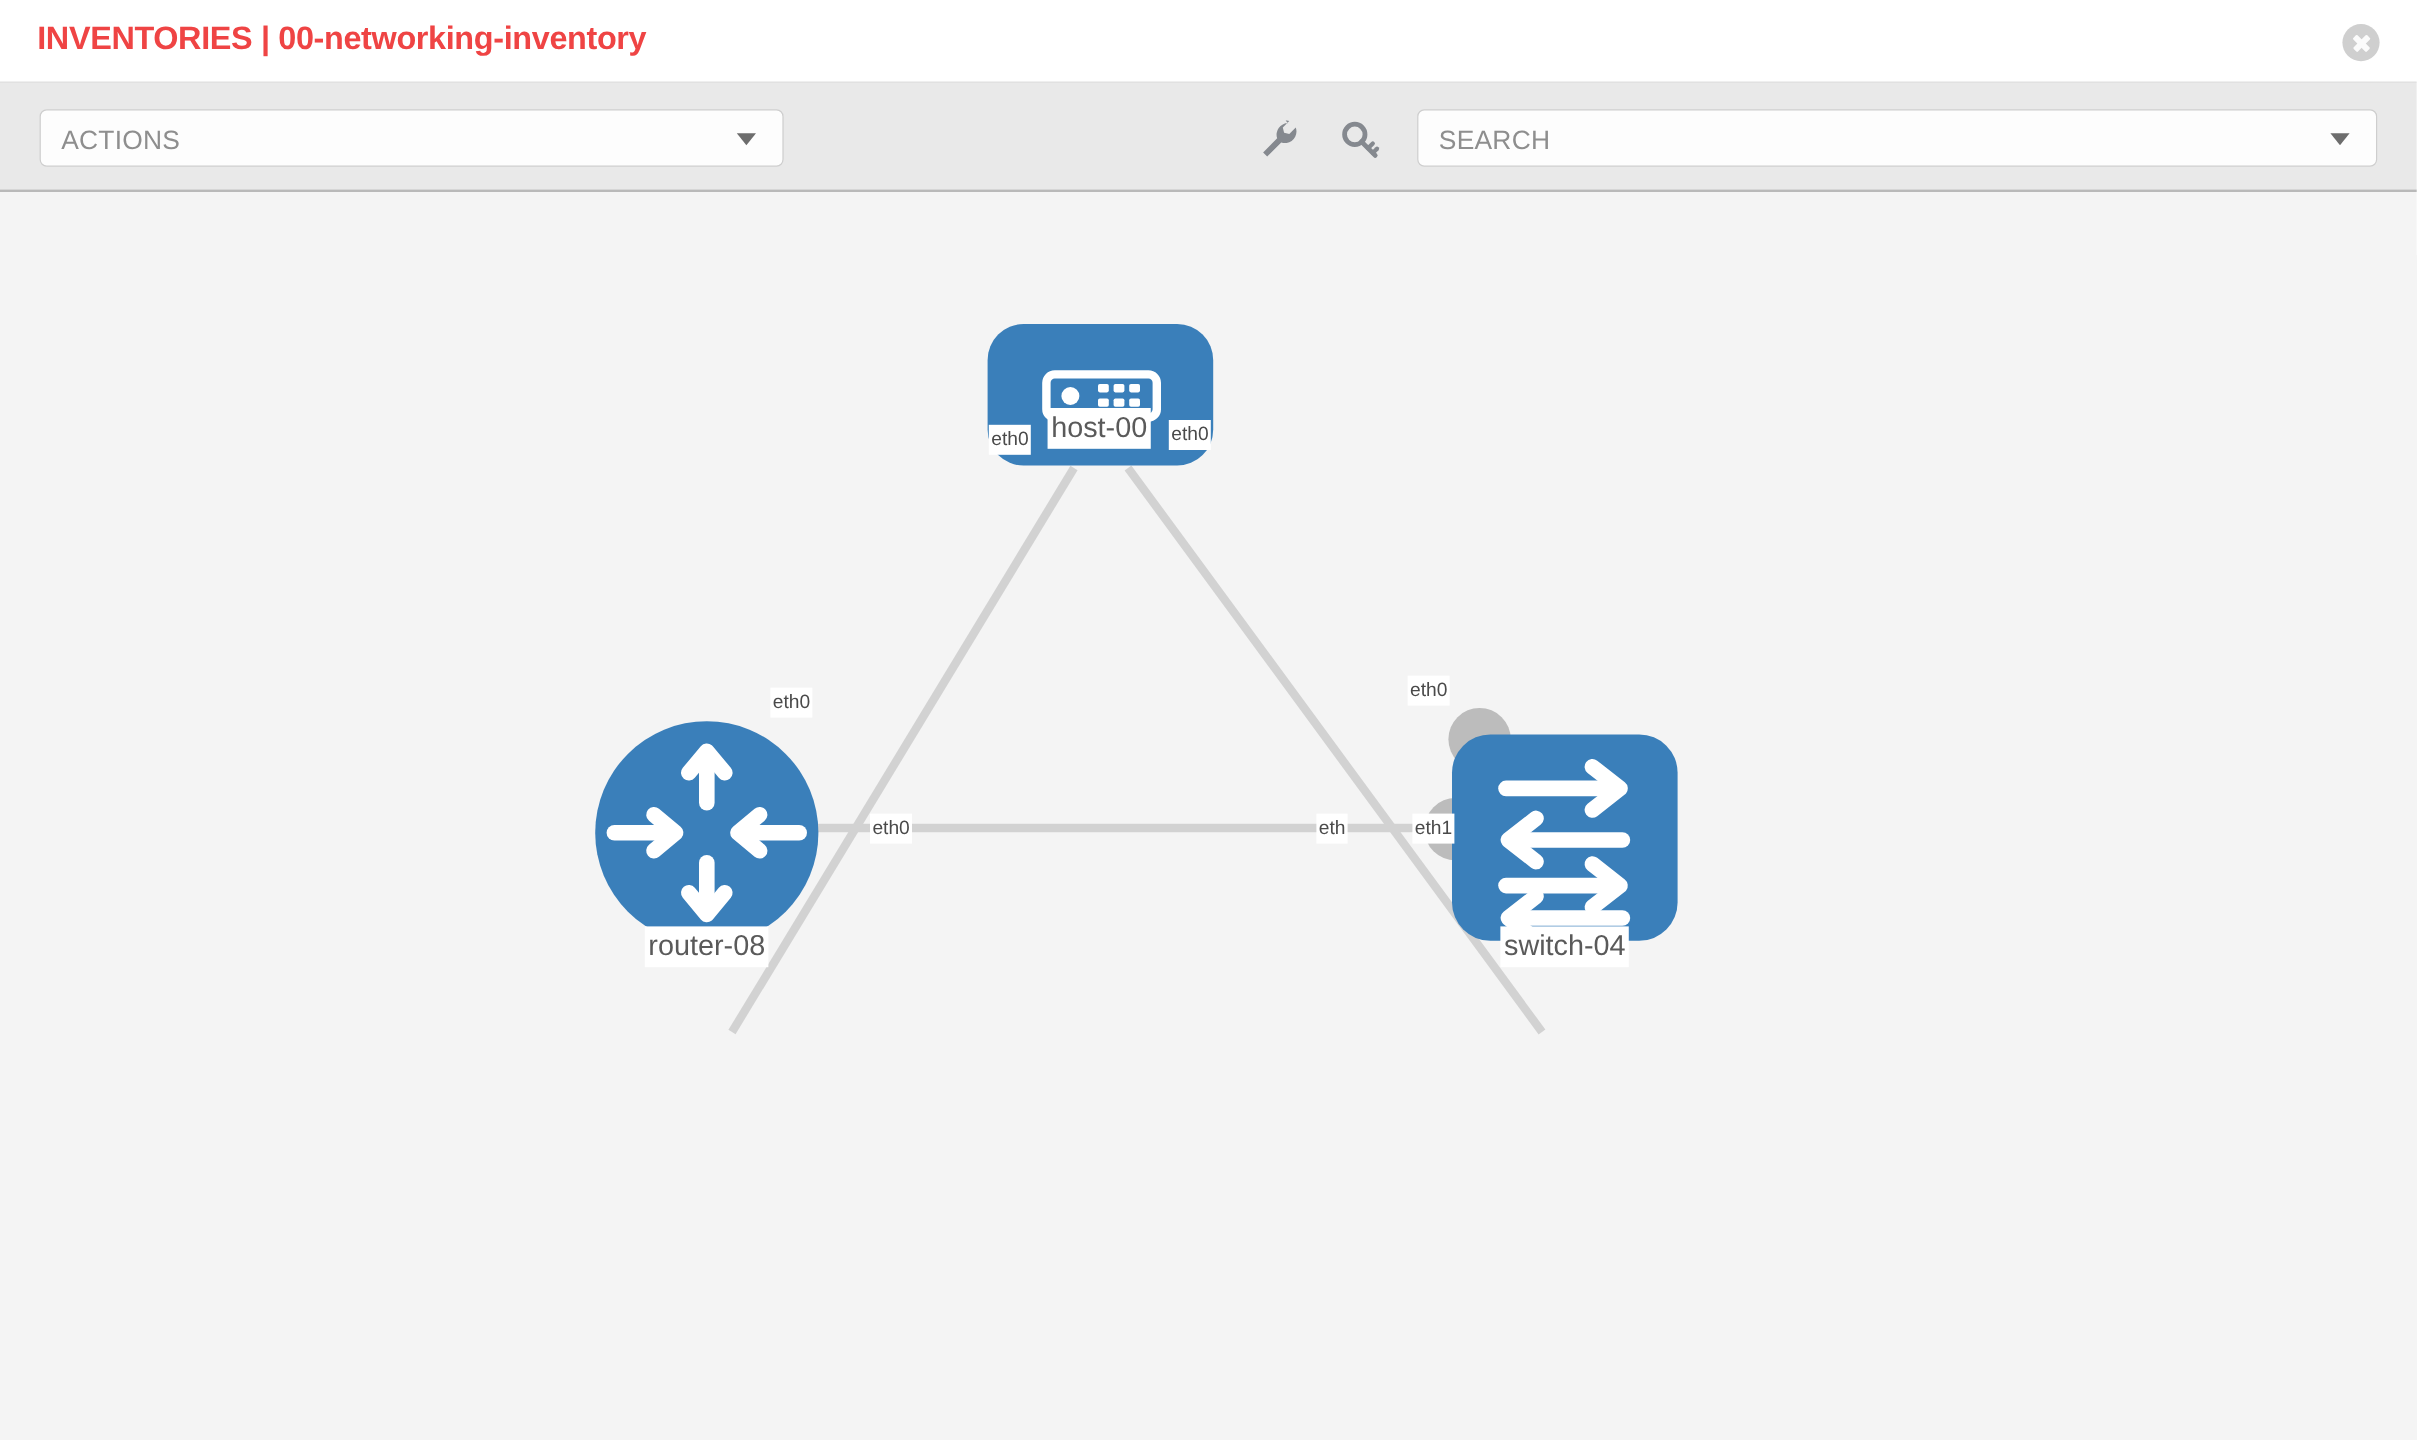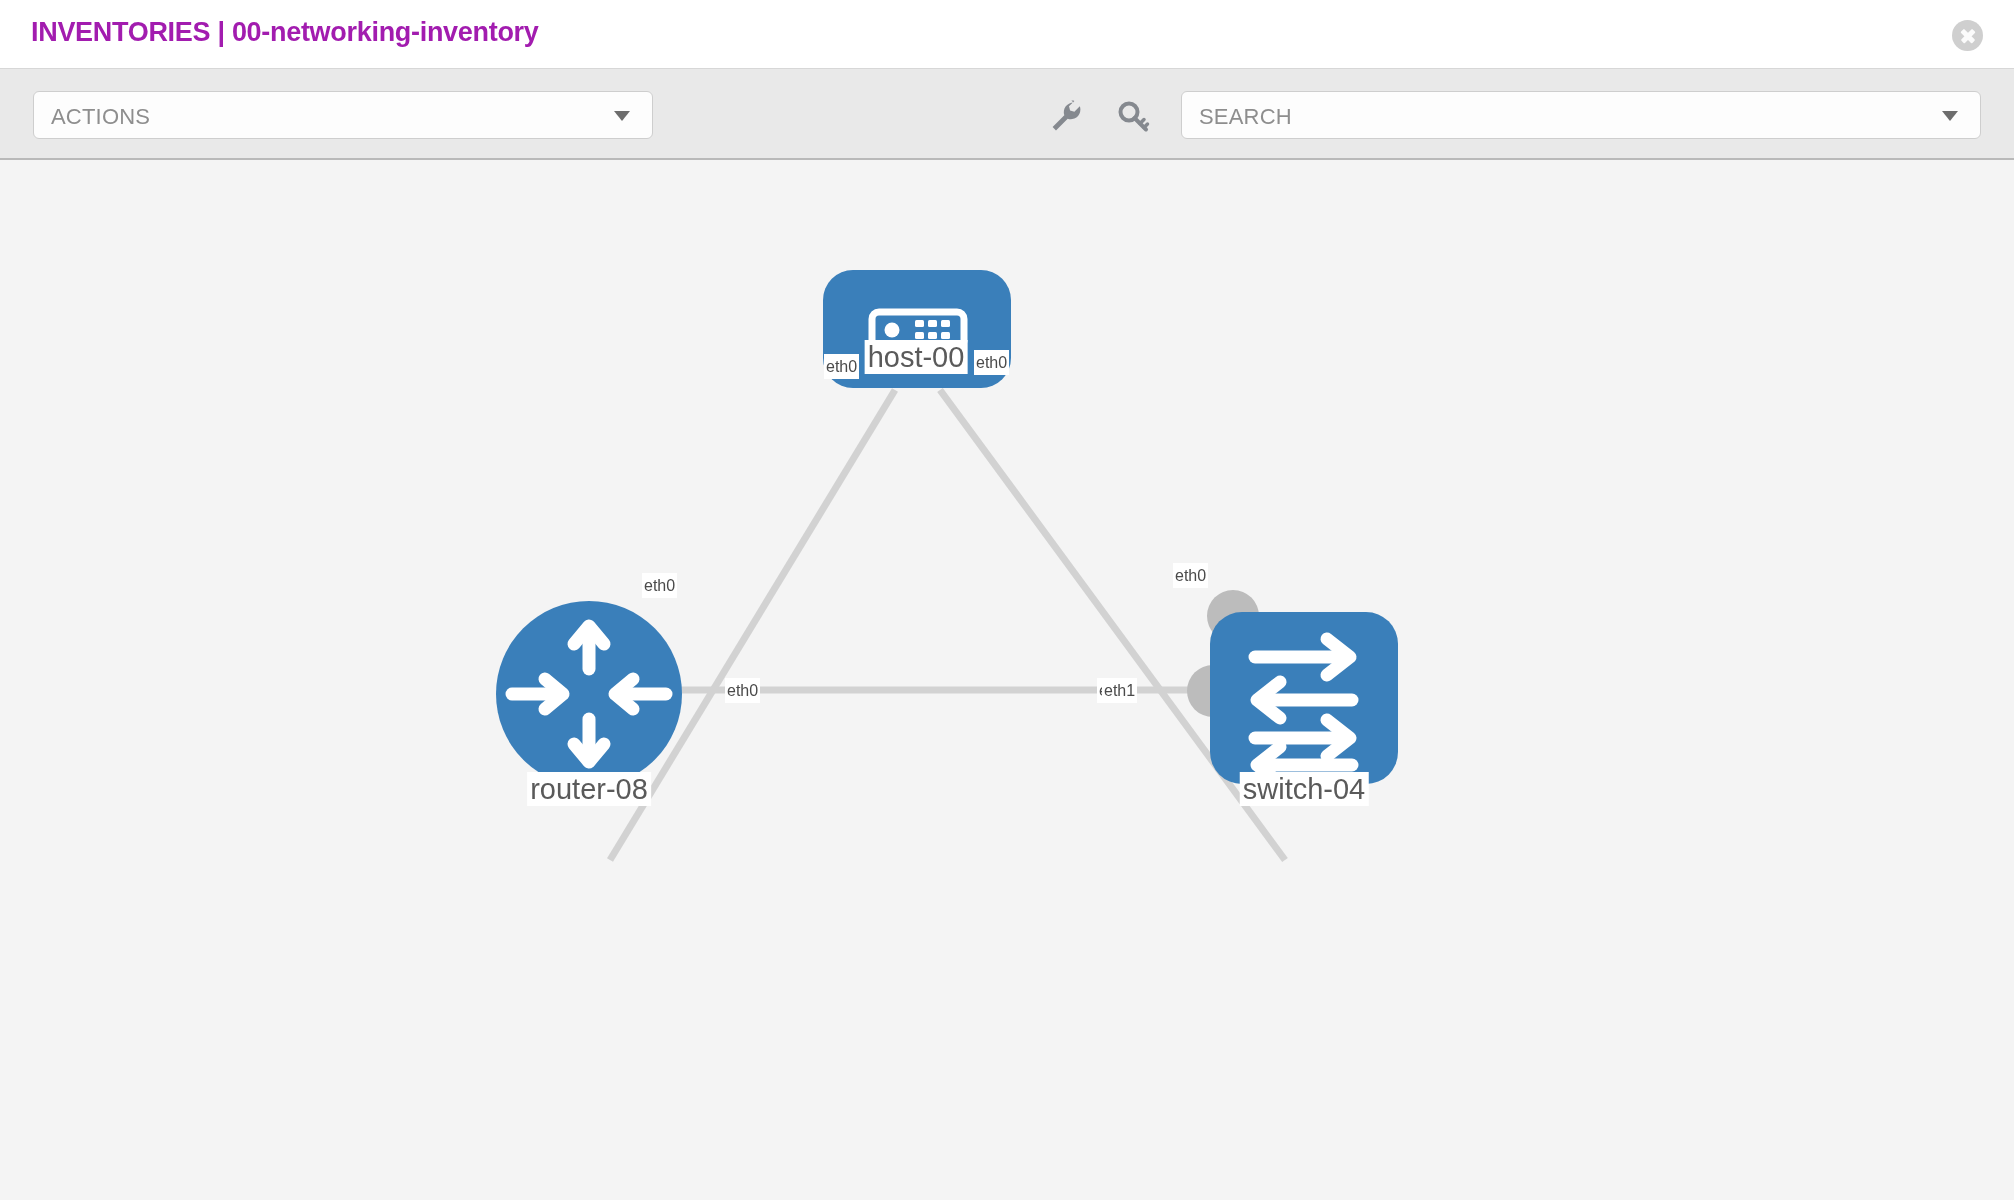--- a/index.html
+++ b/index.html
@@ -28,21 +28,21 @@
     background: #ffffff;
     border-bottom: 1px solid #d7d7d7;
   }
   .page-title {
     position: absolute;
     left: 31px;
     top: 17px;
     font-size: 27px;
     font-weight: bold;
     letter-spacing: -0.3px;
-    color: #a21caf;
+    color: #ef4444;
     white-space: nowrap;
   }
   .close-icon {
     position: absolute;
     right: 31px;
     top: 20px;
     width: 31px;
     height: 31px;
     border-radius: 50%;
     background: #cfcfcf;
@@ -122,21 +122,21 @@
     top: 0; left: 0;
     width: 2014px;
     height: 1040px;
   }
 
   
   .node-label {
     position: absolute;
     background: #ffffff;
     color: #5a5a5a;
-    font-size: 29px;
+    font-size: 24px;
     line-height: 34px;
     padding: 0 3px;
     white-space: nowrap;
     transform: translateX(-50%);
   }
   .edge-label {
     position: absolute;
     background: #ffffff;
     color: #4a4a4a;
     font-size: 16px;
@@ -252,20 +252,20 @@
         </g>
       </g>
     </svg>
 
     <div class="edge-label" style="left:824px;  top:194px;">eth0</div>
     <div class="edge-label" style="left:974px;  top:190px;">eth0</div>
     <div class="edge-label" style="left:642px;  top:413px;">eth0</div>
     <div class="edge-label" style="left:1173px; top:403px;">eth0</div>
     <div class="edge-label" style="left:725px;  top:518px;">eth0</div>
     <div class="edge-label" style="left:1097px; top:518px;">eth</div>
-    <div class="edge-label" style="left:1102px; top:518px;">eth1</div>
+    <div class="edge-label" style="left:1177px; top:518px;">eth1</div>
 
     <div class="node-label" style="left:916px;  top:180px;">host-00</div>
     <div class="node-label" style="left:589px;  top:612px;">router-08</div>
     <div class="node-label" style="left:1304px; top:612px;">switch-04</div>
 
   </div>
 </div>
 
 </body></html>

